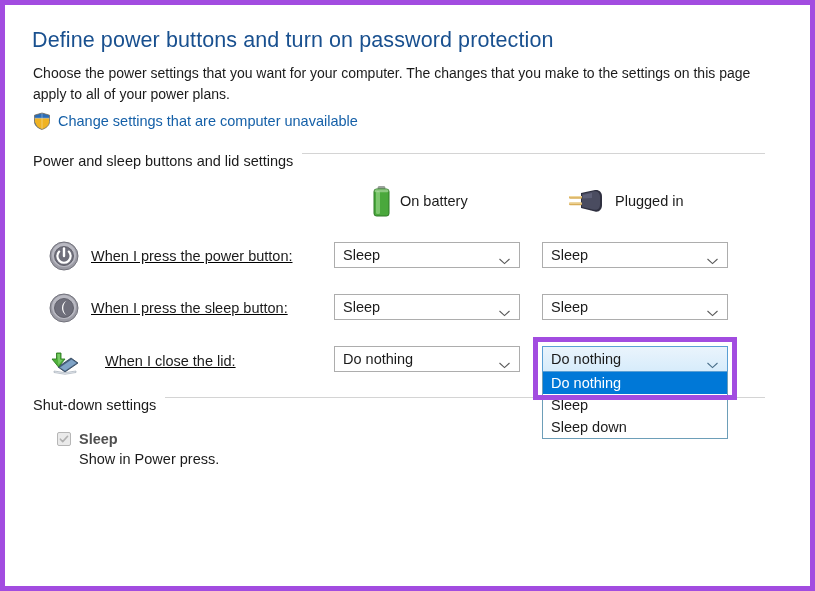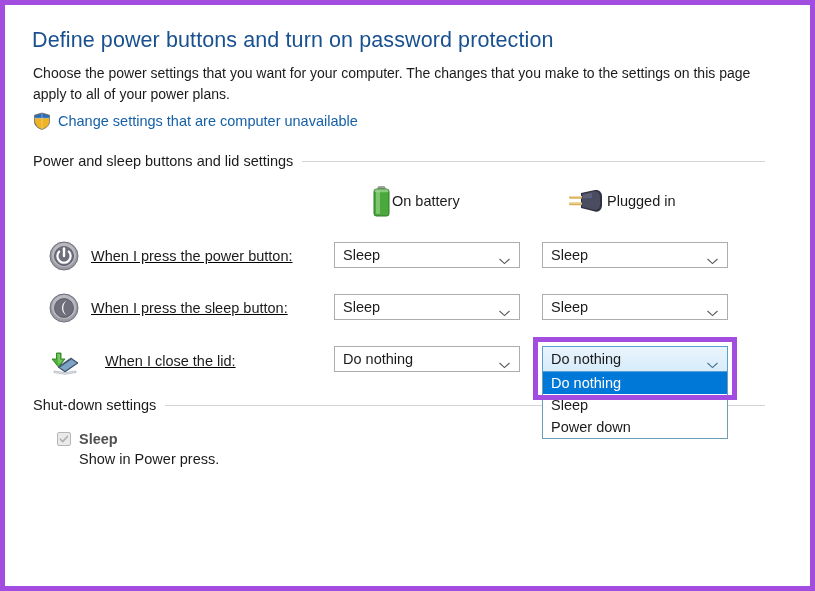--- a/index.html
+++ b/index.html
@@ -70,21 +70,21 @@
   .uac-link-text {
     font-size: 14.5px;
     color: #1560a8;
     cursor: pointer;
   }
 
   
   .section {
     position: absolute;
     display: flex;
-    align-items: center;
+    align-items: flex-start;
     white-space: nowrap;
   }
   .section .sec-label {
     font-size: 14.5px;
     color: #1b1b1b;
     padding-right: 9px;
   }
   .section .sec-rule {
     height: 1px;
     background: #d4d4d4;
@@ -107,21 +107,21 @@
     display: flex;
     align-items: center;
     height: 34px;
     white-space: nowrap;
   }
   #col-battery { left: 368px; top: 179px; }
   #col-plugged { left: 560px; top: 179px; }
   .col-head .col-label {
     font-size: 14.5px;
     color: #1b1b1b;
-    margin-left: 2px;
+    margin-left: 10px;
   }
 
   .battery-icon {
     width: 17px;
     height: 31px;
     flex: none;
   }
   .plug-icon {
     width: 40px;
     height: 26px;
@@ -433,21 +433,21 @@
       <span class="chev">
         <svg viewBox="0 0 13 8" width="13" height="8">
             <path d="M1.5 2 L6.5 6.6 L11.5 2" fill="none" stroke="#4a6f8a" stroke-width="1.1"></path>
           </svg>
       </span>
     </div>
 
     <div class="dropdown-list">
       <div class="dd-item selected">Do nothing</div>
       <div class="dd-item">Sleep</div>
-      <div class="dd-item">Power down</div>
+      <div class="dd-item">Sleep down</div>
     </div>
 
     <div id="annotation-box"></div>
 
     <div class="section" id="section-shutdown">
       <span class="sec-label">Shut-down settings</span>
       <span class="sec-rule"></span>
     </div>
 
     <div class="check-item" id="check-sleep">

